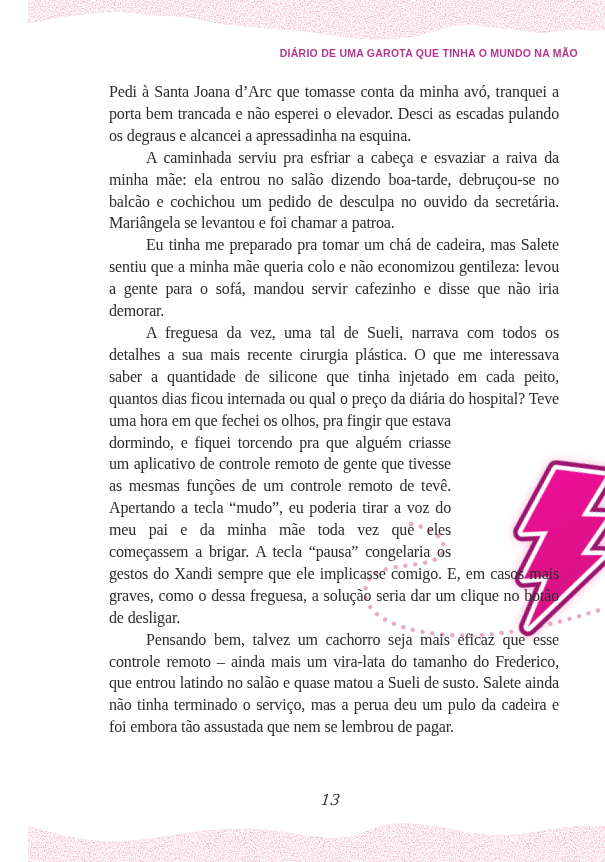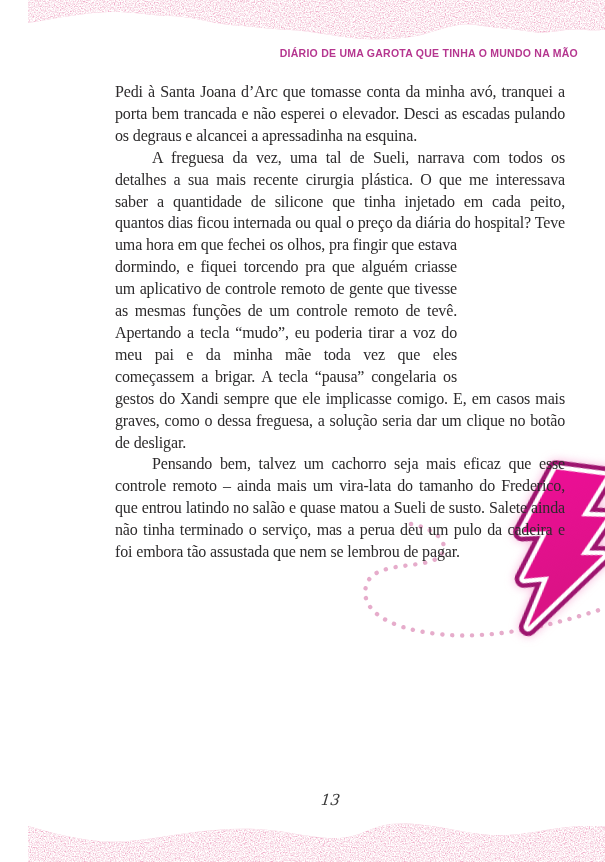--- a/index.html
+++ b/index.html
@@ -16,21 +16,21 @@
     position:absolute;left:0;top:0;width:605px;height:862px;
     z-index:0;pointer-events:none;
   }
   .running-head{
     position:absolute;top:47px;right:55px;z-index:2;
     font-family:"Liberation Sans", sans-serif;
     font-weight:700;font-size:10.5px;letter-spacing:.25px;
     color:#b5368f;white-space:nowrap;
   }
   .content{
-    position:absolute;left:87px;top:81px;width:450px;z-index:1;
+    position:absolute;left:81px;top:81px;width:450px;z-index:1;
     font-size:16px;line-height:21.9px;letter-spacing:-0.15px;
     color:#2c2a2b;text-align:justify;
   }
   .content p{margin:0;text-indent:37px;}
   .content p.first{text-indent:0;}
   .bolt-spacer{
     float:right;width:102px;height:152px;
     margin-left:6px;
   }
   .page-number{
@@ -95,20 +95,26 @@
     </g>
   </svg>
 
   <div class="running-head">DIÁRIO DE UMA GAROTA QUE TINHA O MUNDO NA MÃO</div>
 
   <div class="content">
     <p class="first">
       <span>Pedi à Santa Joana d’Arc que tomasse conta da minha avó, tranquei a porta bem trancada e não esperei o elevador. Desci as escadas pulando os degraus e alcancei a apressadinha na esquina.</span>
     </p>
     <p>
+      <span>A caminhada serviu pra esfriar a cabeça e esvaziar a raiva da minha mãe: ela entrou no salão dizendo boa-tarde, debruçou-se no balcão e cochichou um pedido de desculpa no ouvido da secretária. Mariângela se levantou e foi chamar a patroa.</span>
+    </p>
+    <p>
+      <span>Eu tinha me preparado pra tomar um chá de cadeira, mas Salete sentiu que a minha mãe queria colo e não economizou gentileza: levou a gente para o sofá, mandou servir cafezinho e disse que não iria demorar.</span>
+    </p>
+    <p>
       <span>A freguesa da vez, uma tal de Sueli, narrava com todos os detalhes a sua mais recente cirurgia plástica. O que me interessava saber a quantidade de silicone que tinha injetado em cada peito, quantos dias ficou internada ou qual o preço da diária do hospital? Teve uma hora em que </span><span class="bolt-spacer"></span><span>fechei os olhos, pra fingir que estava dormindo, e fiquei torcendo pra que alguém criasse um aplicativo de controle remoto de gente que tivesse as mesmas funções de um controle remoto de tevê. Apertando a tecla “mudo”, eu poderia tirar a voz do meu pai e da minha mãe toda vez que eles começassem a brigar. A tecla “pausa” congelaria os gestos do Xandi sempre que ele implicasse comigo. E, em casos mais graves, como o dessa freguesa, a solução seria dar um clique no botão de desligar.</span>
     </p>
     <p>
       <span>Pensando bem, talvez um cachorro seja mais eficaz que esse controle remoto – ainda mais um vira-lata do tamanho do Frederico, que entrou latindo no salão e quase matou a Sueli de susto. Salete ainda não tinha terminado o serviço, mas a perua deu um pulo da cadeira e foi embora tão assustada que nem se lembrou de pagar.</span>
     </p>
   </div>
 
   <div class="page-number">13</div>
 
 </div>

